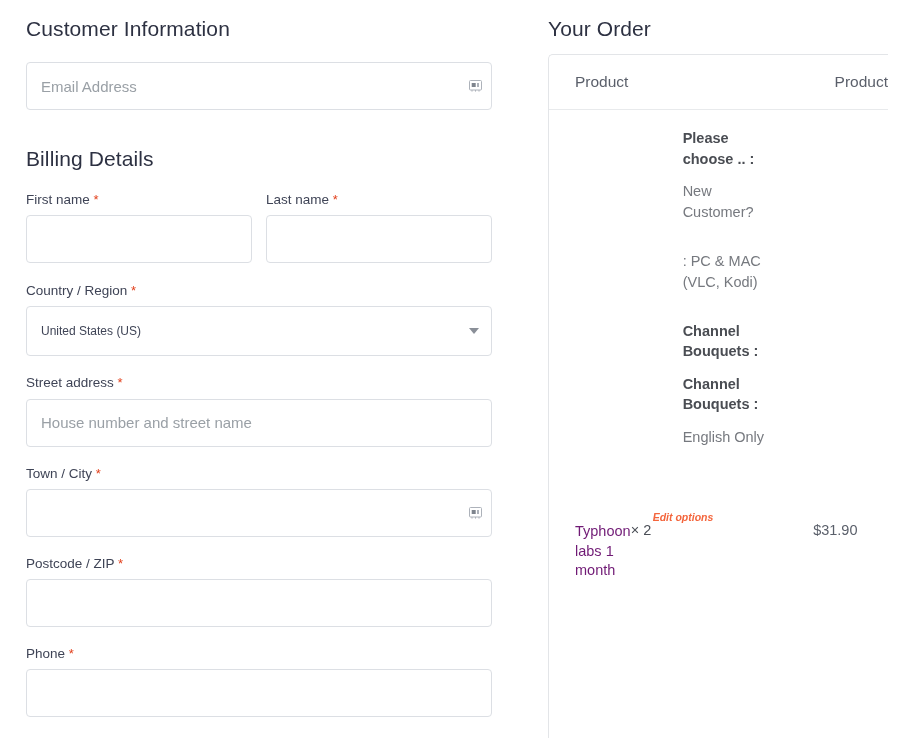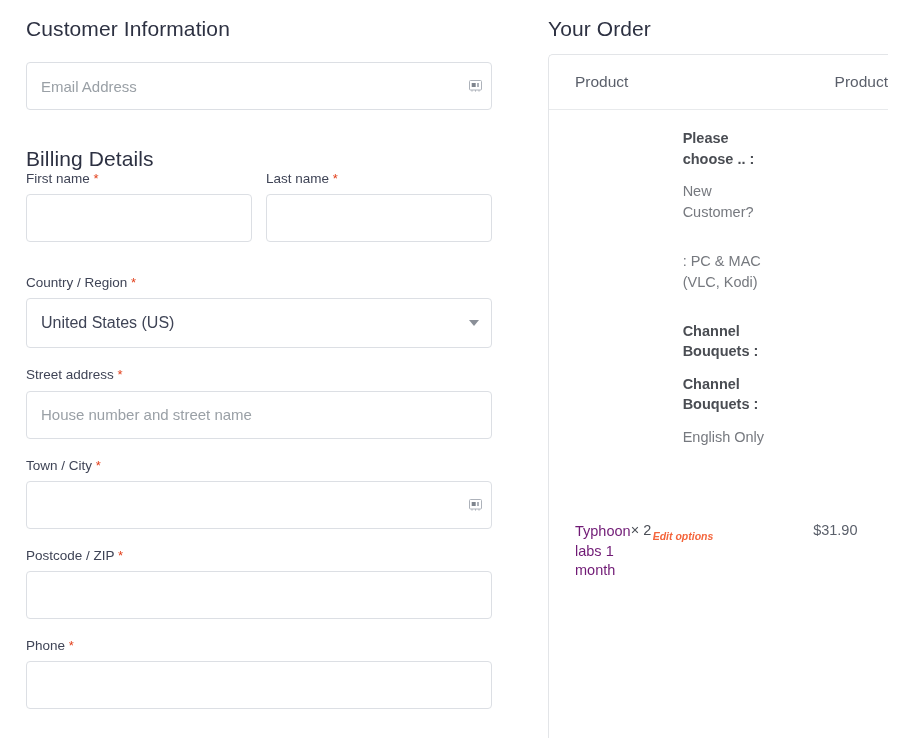--- a/index.html
+++ b/index.html
@@ -56,21 +56,21 @@
   }
   .select-wrap { position: relative; }
   .select-box {
     width: 100%;
     height: 50px;
     border: 1px solid #dcdfe4;
     border-radius: 4px;
     background: #fff;
     display: flex; align-items: center;
     padding: 0 14px;
-    font-size: 16px;
+    font-size: 12px;
     color: #3f4456;
   }
   .caret {
     position: absolute; right: 13px; top: 50%;
     transform: translateY(-50%);
     width: 0; height: 0;
     border-left: 5px solid transparent;
     border-right: 5px solid transparent;
     border-top: 6px solid #8a8f98;
   }
@@ -122,21 +122,21 @@
   .cell-qty {
     flex: 0 0 52px;
     font-size: 14.5px;
     color: #4b4f57;
     padding-top: 400px;
     position: relative;
     white-space: nowrap;
   }
   .edit-options {
     position: absolute;
-    left: 22px; top: 408px;
+    left: 22px; top: 389px;
     font-size: 10.5px;
     font-weight: bold;
     font-style: italic;
     color: #f4653c;
     line-height: 1.28;
     width: 46px;
     cursor: pointer;
   }
   .cell-options {
     flex: 0 0 100px;
@@ -183,38 +183,38 @@
             <rect x="3.7" y="4" width="4" height="4" fill="#7f858e"></rect>
             <rect x="9" y="4" width="2" height="4" fill="#adb2ba"></rect>
             <path d="M4 11 L4 12.6 M7.5 11 L7.5 12.6 M11 11 L11 12.6" stroke="#adb2ba" stroke-width="1"></path>
           </svg>
         </span>
       </div>
     </div>
 
     <h2 class="section-title" style="margin-top:37px;">Billing Details</h2>
 
-    <div class="name-row" style="justify-content:flex-end;">
+    <div class="name-row" style="margin-top:21px;justify-content:flex-end;">
       <div class="name-col">
         <label class="field-label">
           <span>First name</span>
           <span class="req">*</span>
         </label>
         <input class="text-input" type="text" style="">
       </div>
       <div class="name-col">
         <label class="field-label">
           <span>Last name</span>
           <span class="req">*</span>
         </label>
         <input class="text-input" type="text" style="">
       </div>
     </div>
 
-    <div class="field" style="margin-top:33px;">
+    <div class="field" style="margin-top:20px;">
       <label class="field-label">
         <span>Country / Region</span>
         <span class="req">*</span>
       </label>
       <div class="select-wrap">
         <div class="select-box">
           <span>United States (US)</span>
         </div>
         <span class="caret"></span>
       </div>

